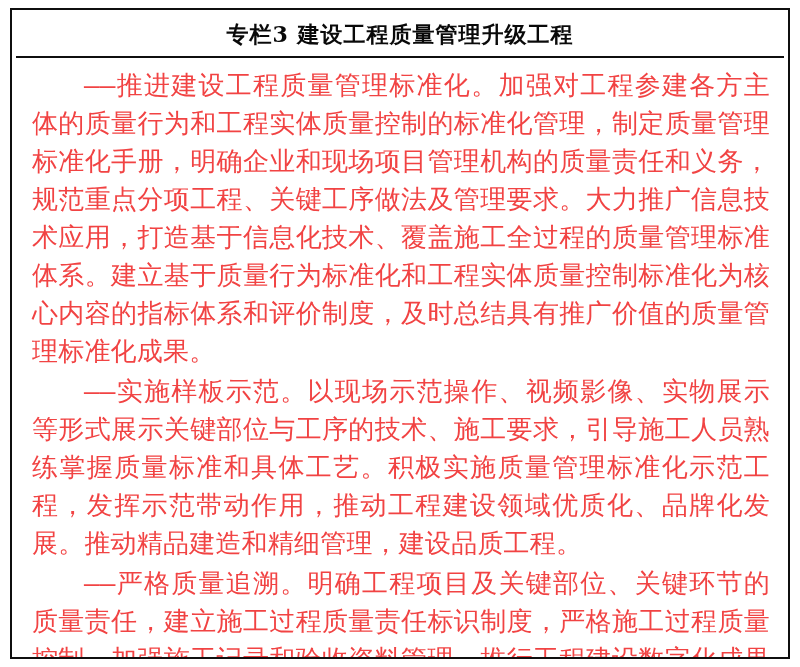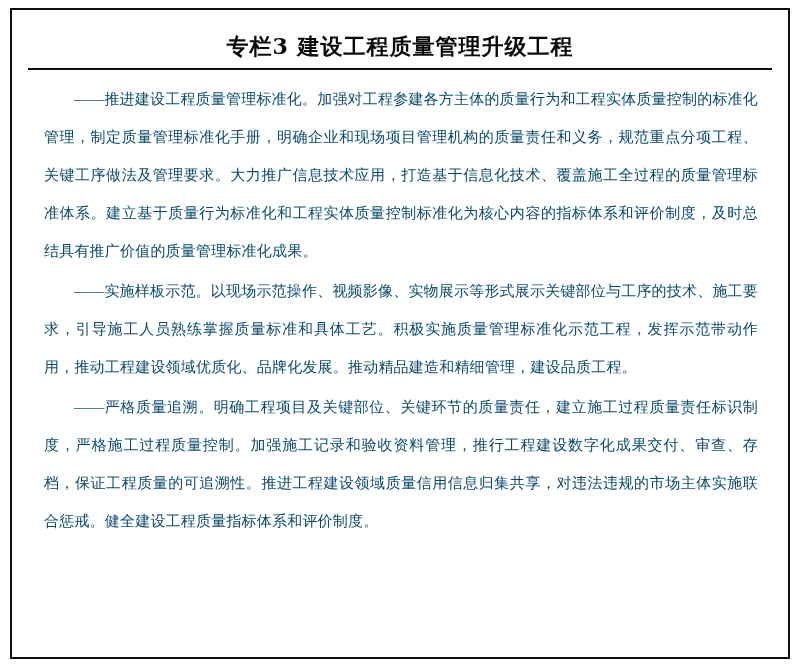--- a/index.html
+++ b/index.html
@@ -20,21 +20,21 @@
     padding: 8px 10px 6px 10px;
     background: #fdfdfd;
   }
   .box {
     position: relative;
     box-sizing: border-box;
     width: 780px;
     height: 651px;
     border: 2px solid #111;
     background: #fefefe;
-    padding: 16px;
+    padding: 4px;
     overflow: hidden;
   }
   .title-row {
     box-sizing: border-box;
     width: 100%;
     padding: 6px 0 6px 0;
     text-align: center;
     border-bottom: 2px solid #111;
   }
   .title-text {
@@ -44,24 +44,24 @@
     font-size: 22px;
     letter-spacing: 1px;
     color: #0b0b0b;
   }
   .body-area {
     box-sizing: border-box;
     padding: 10px 14px 8px 16px;
   }
   p.para {
     margin: 0 0 2px 0;
-    font-family: Liberation Serif, serif;
-    font-size: 15px;
+    font-family: Liberation Mono, monospace;
+    font-size: 26px;
     line-height: 38px;
-    color: #0c4a6e;
+    color: #ef4444;
     text-align: justify;
     text-justify: inter-ideograph;
     text-indent: 2em;
     letter-spacing: 0.2px;
     word-break: break-all;
   }
   
   #page {
     filter: contrast(1.02);
   }

